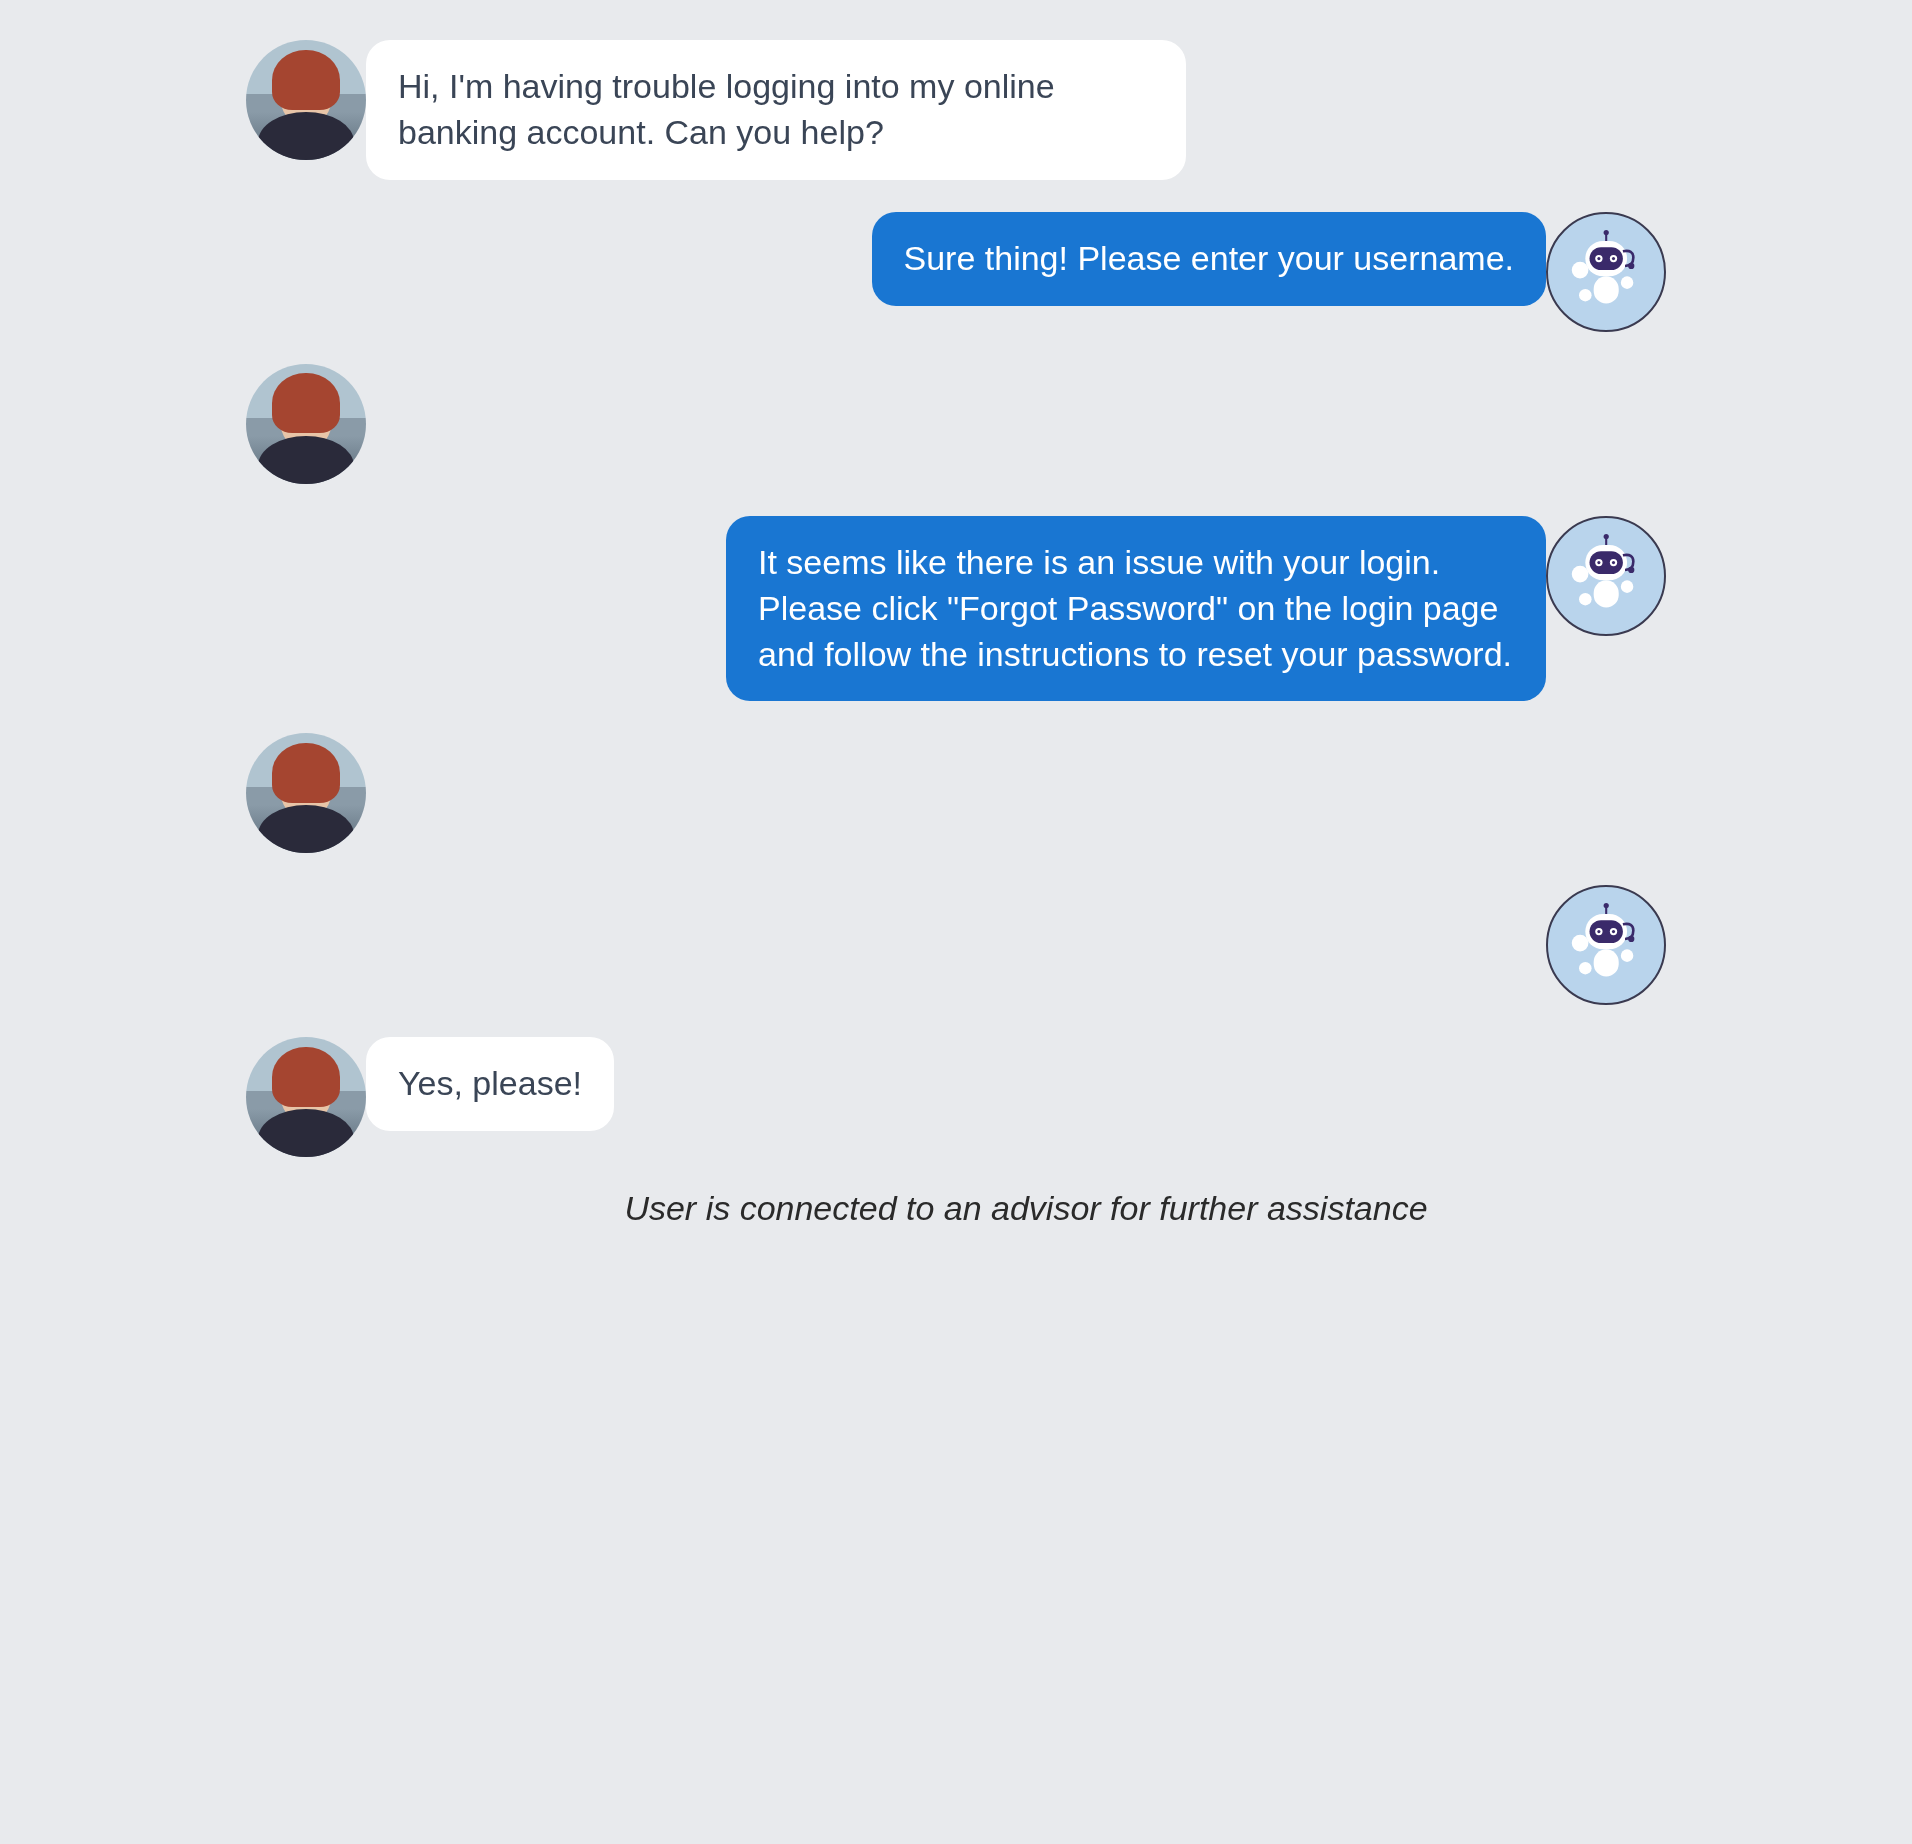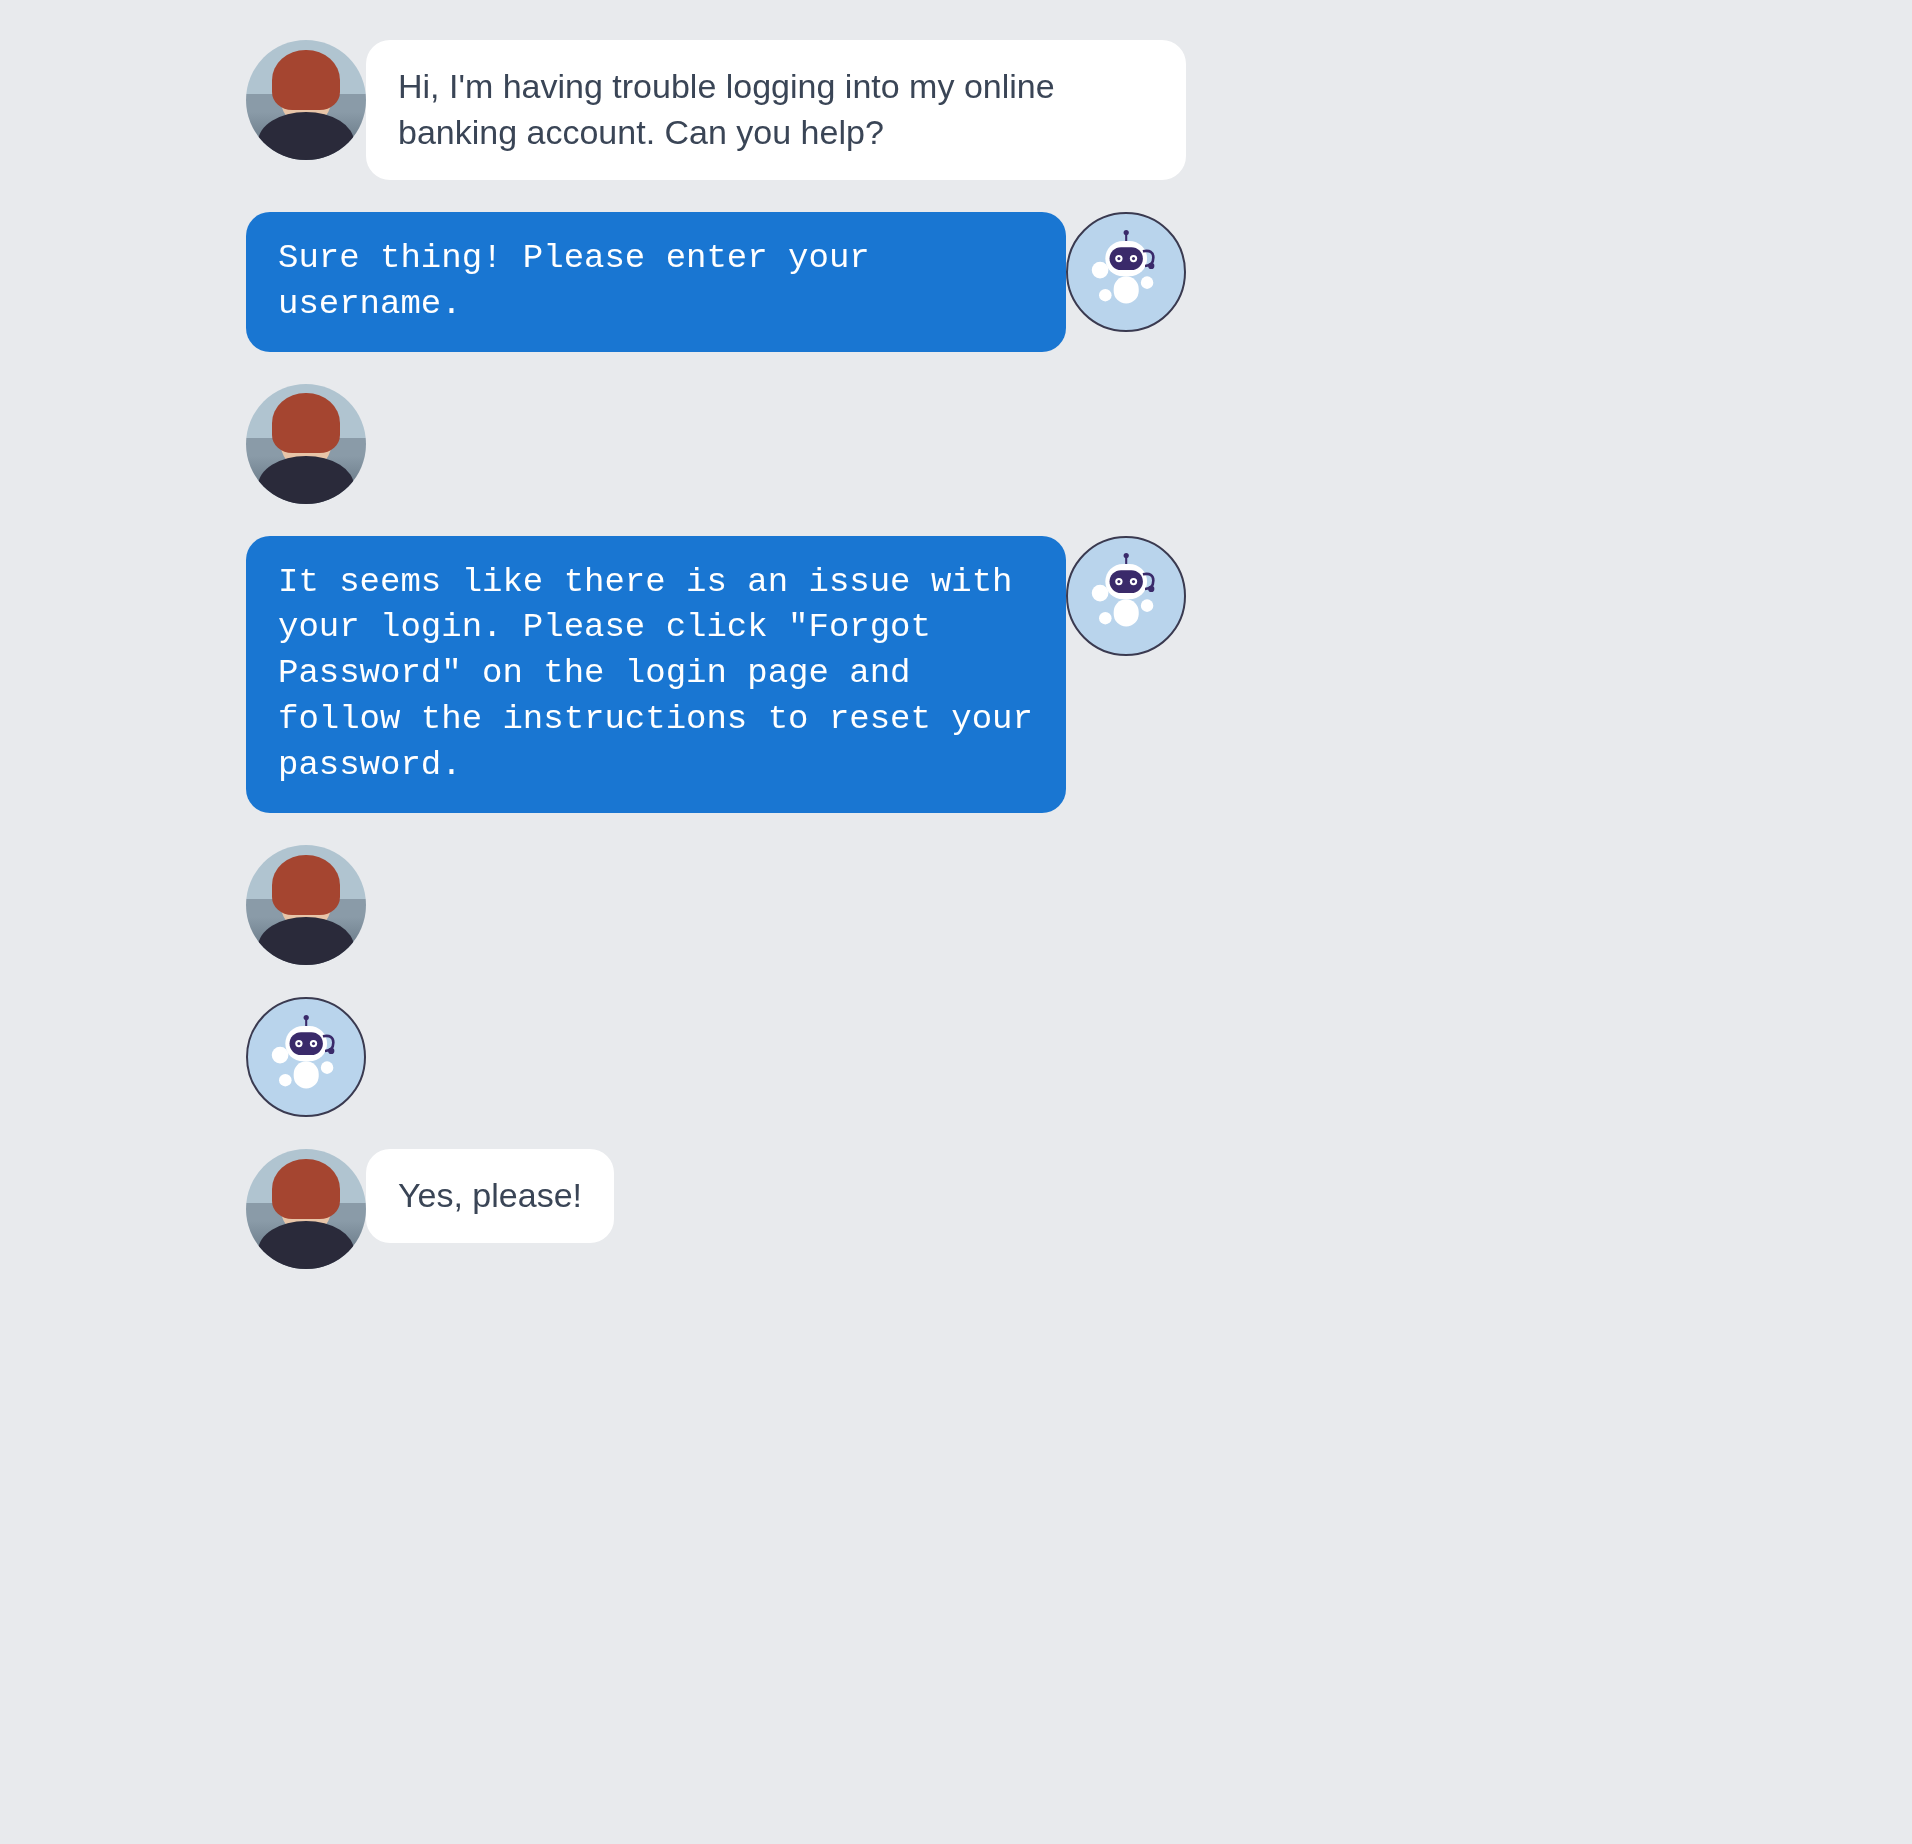--- a/index.html
+++ b/index.html
@@ -20,21 +20,21 @@
     }
     .message-row {
       display: flex;
       align-items: flex-start;
       margin-bottom: 32px;
     }
     .message-row.user {
       justify-content: flex-start;
     }
     .message-row.bot {
-      font-family: Liberation Mono, monospace;
+      justify-content: flex-end;
     }
     .avatar {
       width: 120px;
       height: 120px;
       border-radius: 50%;
       flex-shrink: 0;
       background: #d4e5f0;
       overflow: hidden;
       position: relative;
     }
@@ -198,14 +198,15 @@
     </div>
   </div>
 
   <div class="message-row user">
     <div class="avatar user-avatar">
       <div class="shoulders"></div>
     </div>
     <div class="bubble user-bubble">Yes, please!</div>
   </div>
 
+  <div class="system-message">User is connected to an advisor for further assistance</div>
 
 </div>
 
 </body></html>

